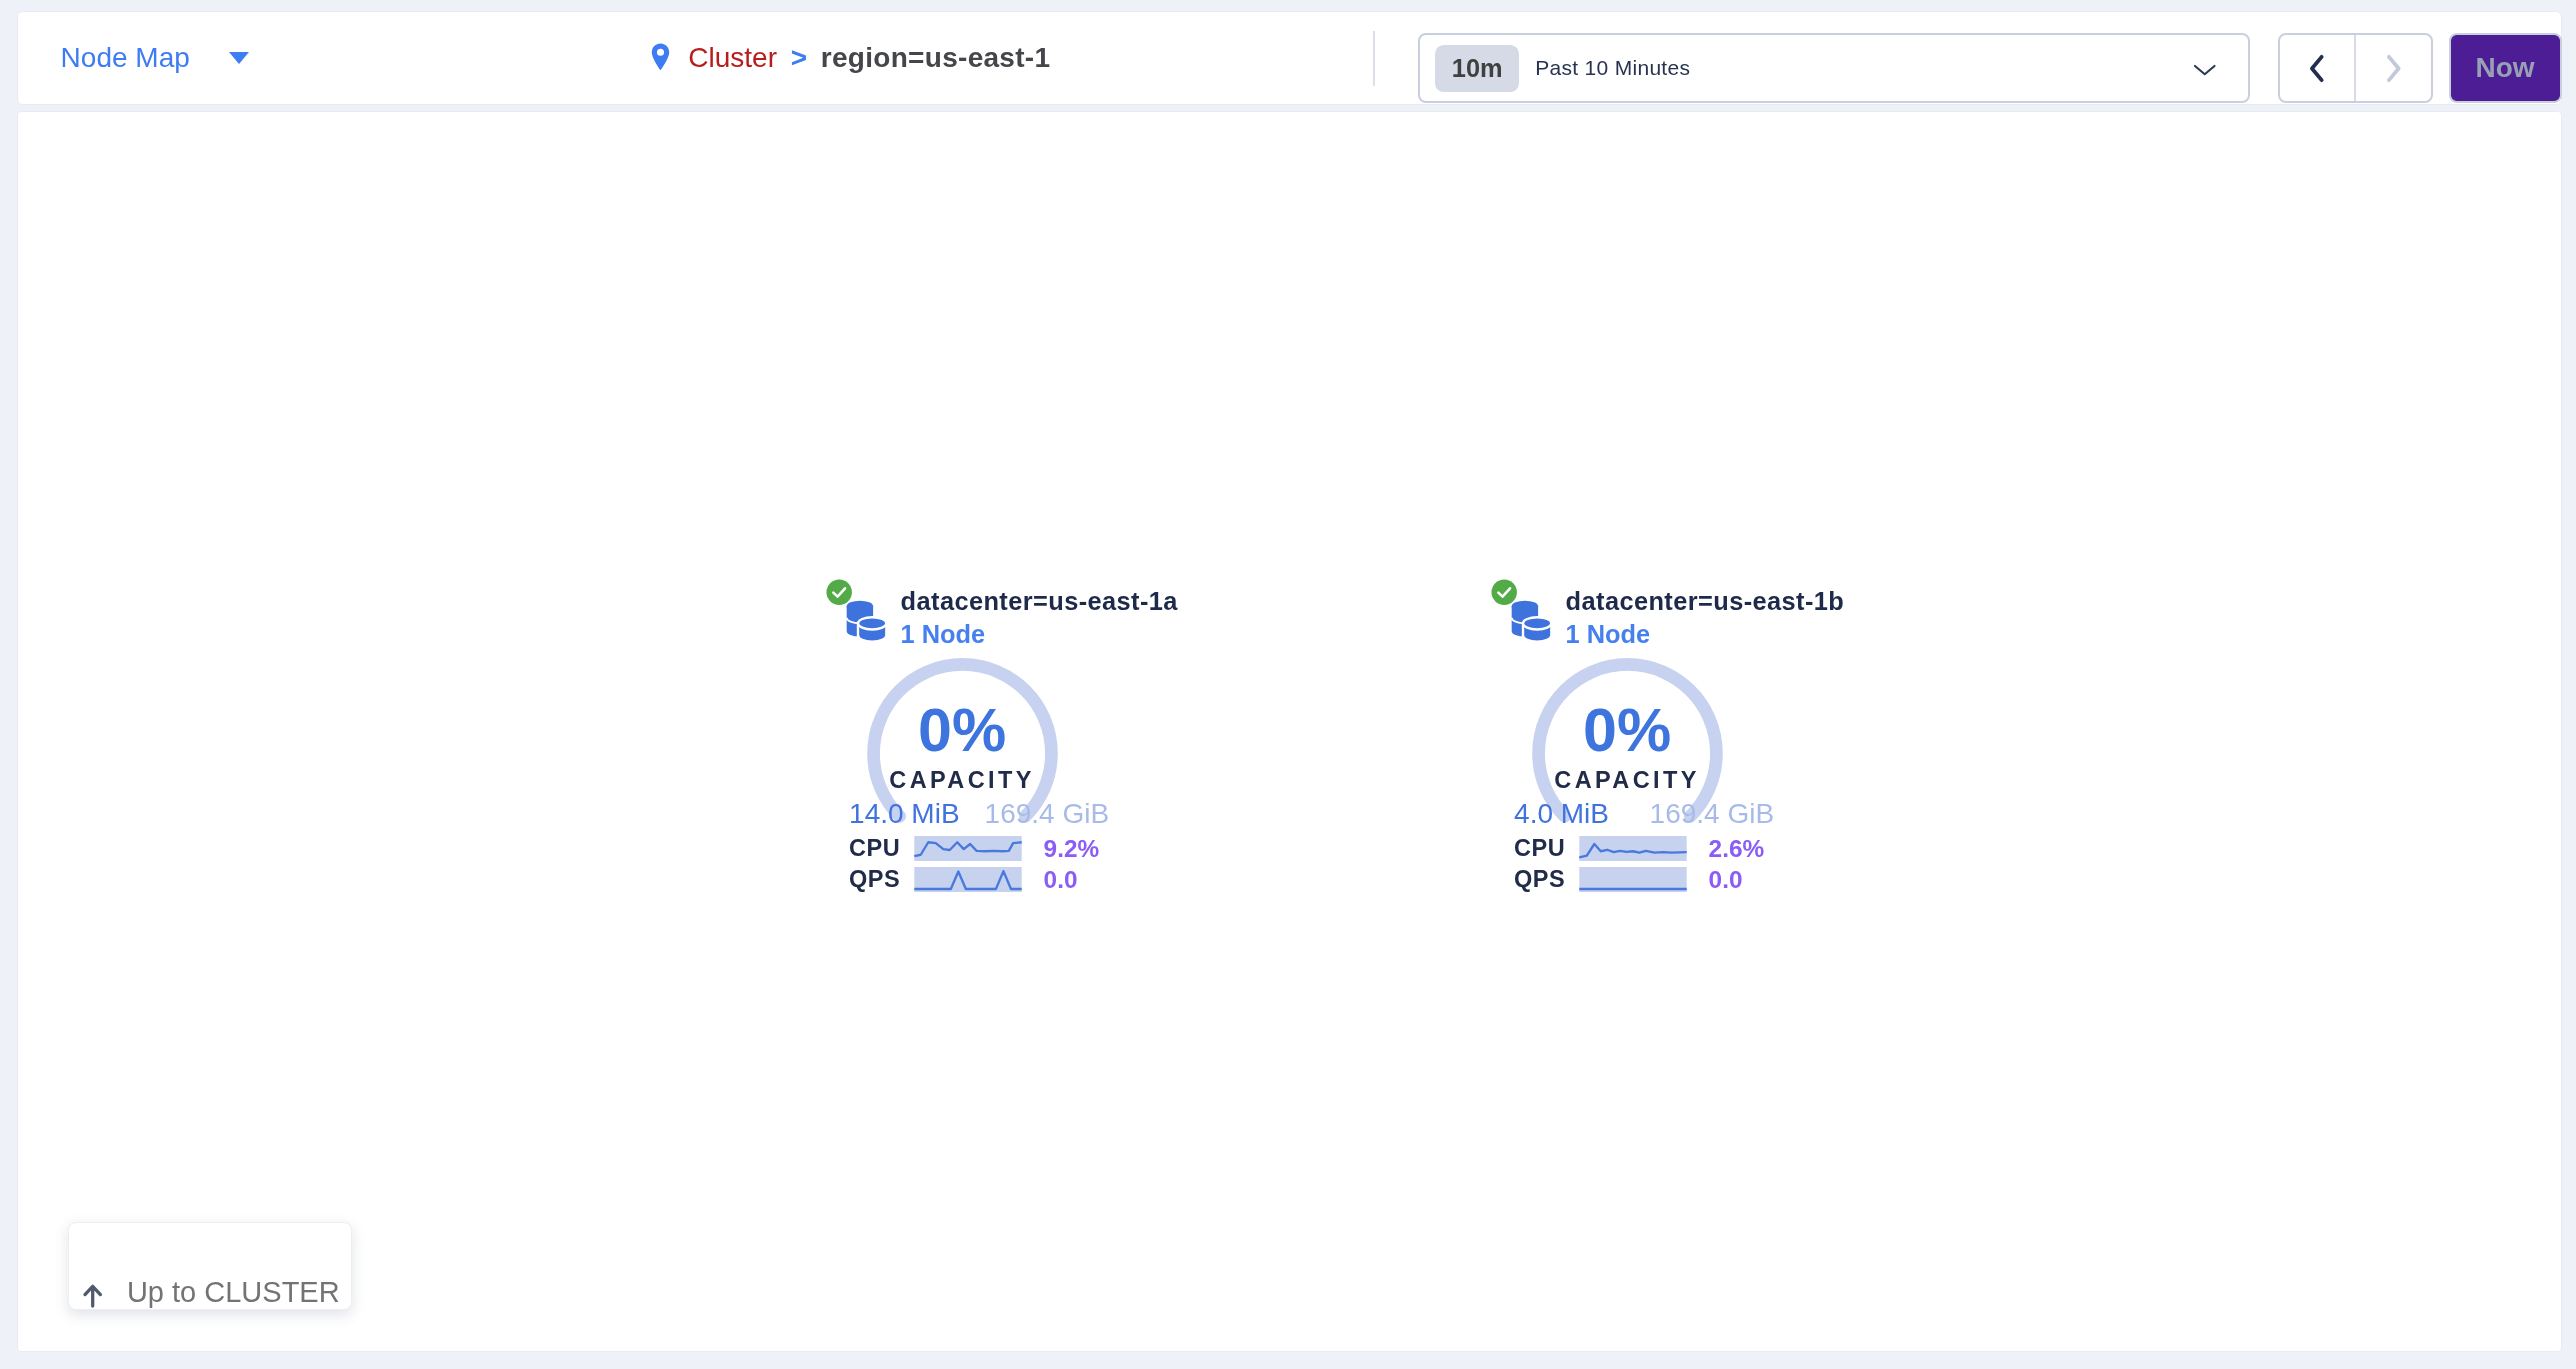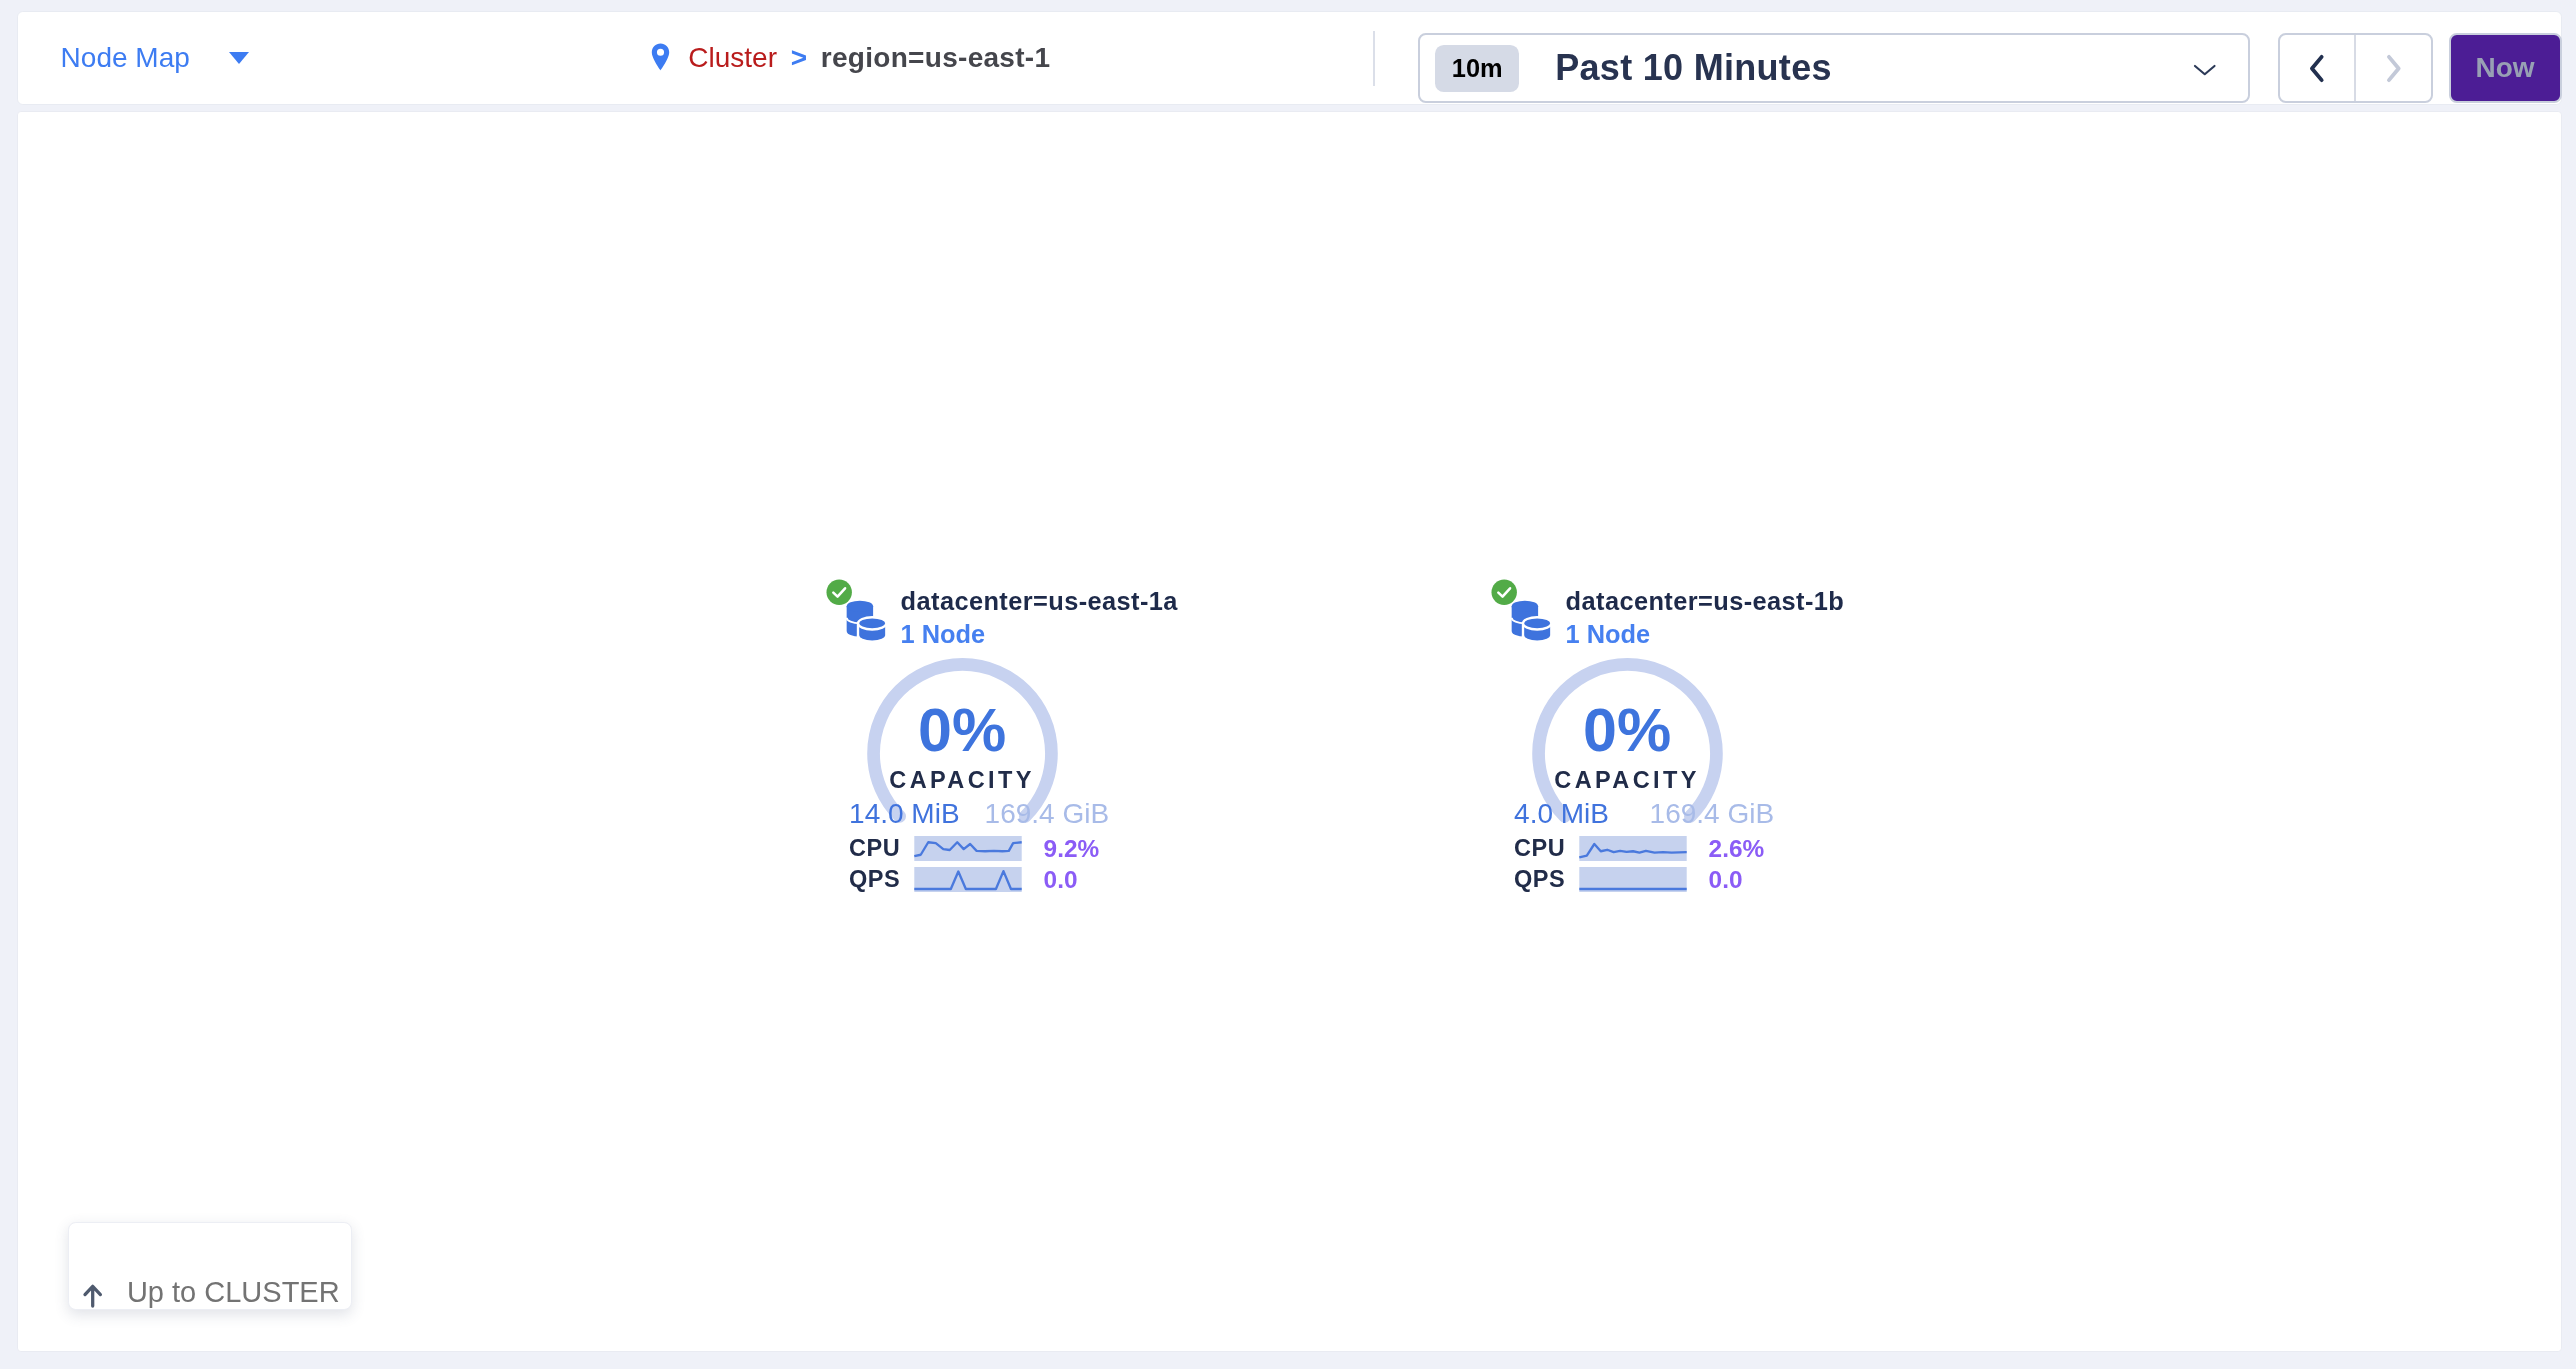--- a/index.html
+++ b/index.html
@@ -34,24 +34,24 @@
   .bc-current { font-size:28px; color:#45464c; font-weight:700; letter-spacing:0.3px; }
   .hdr-divider {
     position:absolute; left:1355px; top:19.6px; width:2px; height:55px; background:#dbdfe9;
   }
   .time-select {
     position:absolute; left:1400px; top:21.5px; width:832px; height:70px;
     background:#fff; border:2px solid #c9cfdd; border-radius:7.8px;
     display:flex; align-items:center; cursor:pointer;
   }
   .time-badge {
-    margin-left:15.6px; background:#d5dae6; color:#000000;
+    margin-left:15.6px; background:#d5dae6; color:#404040;
     font-size:25.4px; font-weight:700; padding:8.8px 16.6px; border-radius:8.8px;
   }
-  .time-label { margin-left:36px; font-size:36px; font-weight:700; color:#283350; letter-spacing:0.3px; }
+  .time-label { margin-left:16px; font-size:21px; font-weight:400; color:#283350; letter-spacing:0.3px; }
   .time-chevron { position:absolute; right:31px; top:29px; }
   .pager {
     position:absolute; left:2260px; top:21.5px; width:155px; height:70px;
     background:#fff; border:2px solid #c9cfdd; border-radius:7.8px; display:flex;
   }
   .pager-btn { flex:1; display:flex; align-items:center; justify-content:center; cursor:pointer; }
   .pager-btn.prev { border-right:2px solid #d7dbe5; }
   .now-btn {
     position:absolute; left:2431px; top:21.5px; width:113px; height:70px;
     background:#4c1d95; border:2px solid #c9cfdd; border-radius:7.8px;

